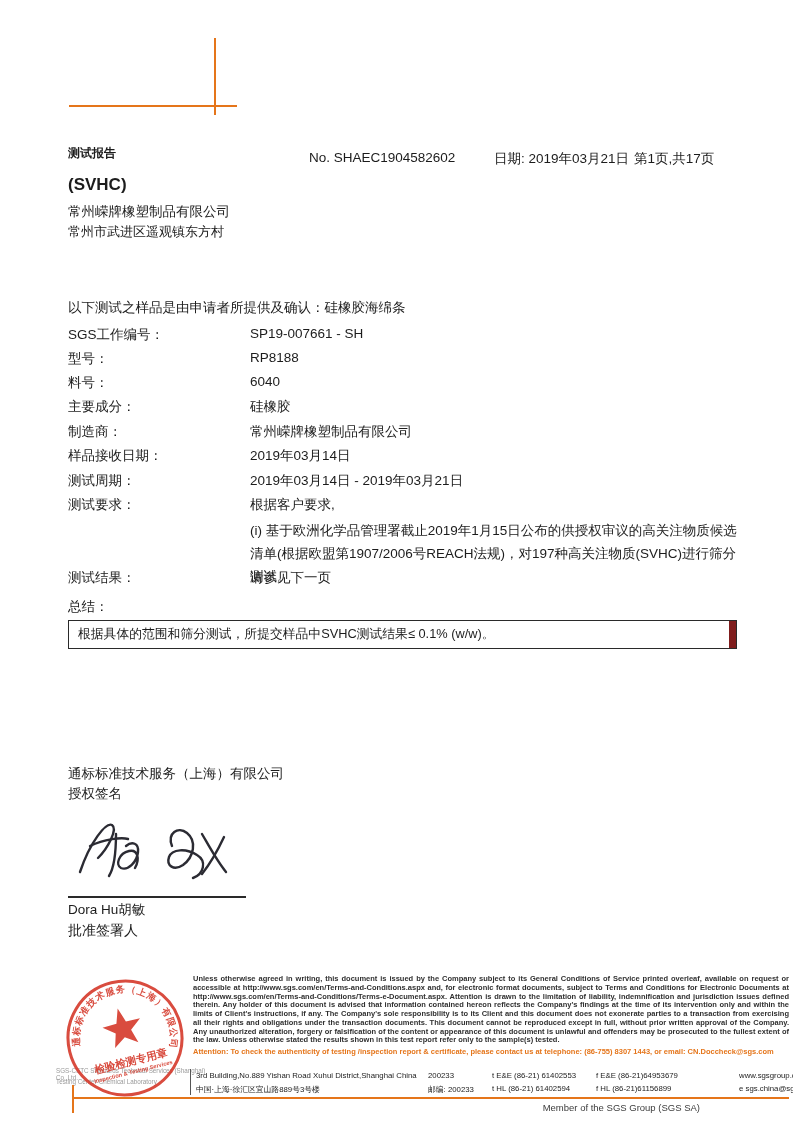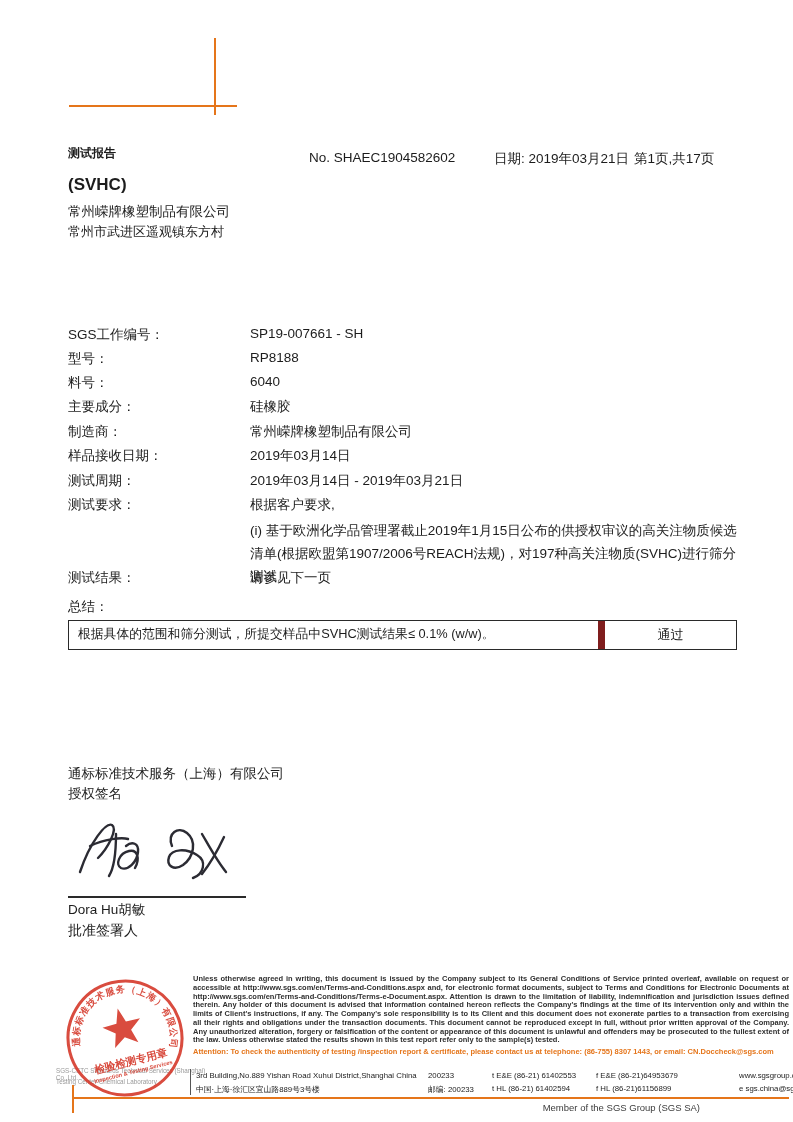--- a/index.html
+++ b/index.html
@@ -68,20 +68,21 @@
 
   <div class="title">测试报告</div>
   <div class="subtitle">(SVHC)</div>
   <div class="report-no">No. SHAEC1904582602</div>
   <div class="report-date">日期: 2019年03月21日</div>
   <div class="page-ind">第1页,共17页</div>
 
   <div class="applicant-name">常州嵘牌橡塑制品有限公司</div>
   <div class="applicant-addr">常州市武进区遥观镇东方村</div>
 
+  <div class="intro">以下测试之样品是由申请者所提供及确认：硅橡胶海绵条</div>
 
   <div class="lbl" style="top:326px">SGS工作编号：</div>
   <div class="val" style="top:326px">SP19-007661 - SH</div>
   <div class="lbl" style="top:350px">型号：</div>
   <div class="val" style="top:350px">RP8188</div>
   <div class="lbl" style="top:374px">料号：</div>
   <div class="val" style="top:374px">6040</div>
   <div class="lbl" style="top:398px">主要成分：</div>
   <div class="val" style="top:398px">硅橡胶</div>
   <div class="lbl" style="top:423px">制造商：</div>
@@ -94,21 +95,20 @@
   <div class="lbl" style="top:496px">测试要求：</div>
   <div class="val" style="top:496px">根据客户要求,</div>
   <div class="req-par">(i) 基于欧洲化学品管理署截止2019年1月15日公布的供授权审议的高关注物质候选清单(根据欧盟第1907/2006号REACH法规)，对197种高关注物质(SVHC)进行筛分测试。</div>
 
   <div class="lbl" style="top:569px">测试结果：</div>
   <div class="val" style="top:569px">请参见下一页</div>
 
   <div class="summary-lbl">总结：</div>
   <div class="summary-table">
     <div class="summary-cell summary-statement">根据具体的范围和筛分测试，所提交样品中SVHC测试结果≤ 0.1% (w/w)。</div>
-    <div class="summary-cell summary-verdict">通过</div>
   </div>
 
   <div class="sign-company">通标标准技术服务（上海）有限公司</div>
   <div class="sign-auth">授权签名</div>
   <svg class="sig-svg" width="180" height="84" viewBox="0 0 180 84">
     <g fill="none" stroke="#2b2b33" stroke-width="2.4" stroke-linecap="round" stroke-linejoin="round">
       <path d="M10,60 C20,30 36,10 42,13 C48,17 38,36 28,46"></path>
       <path d="M20,34 C34,27 52,25 58,27"></path>
       <path d="M46,22 C46,38 44,56 39,64"></path>
       <path d="M56,34 C62,29 69,31 68,40 C67,50 58,59 51,56 C45,53 49,41 59,39 C68,37 70,47 65,56"></path>

